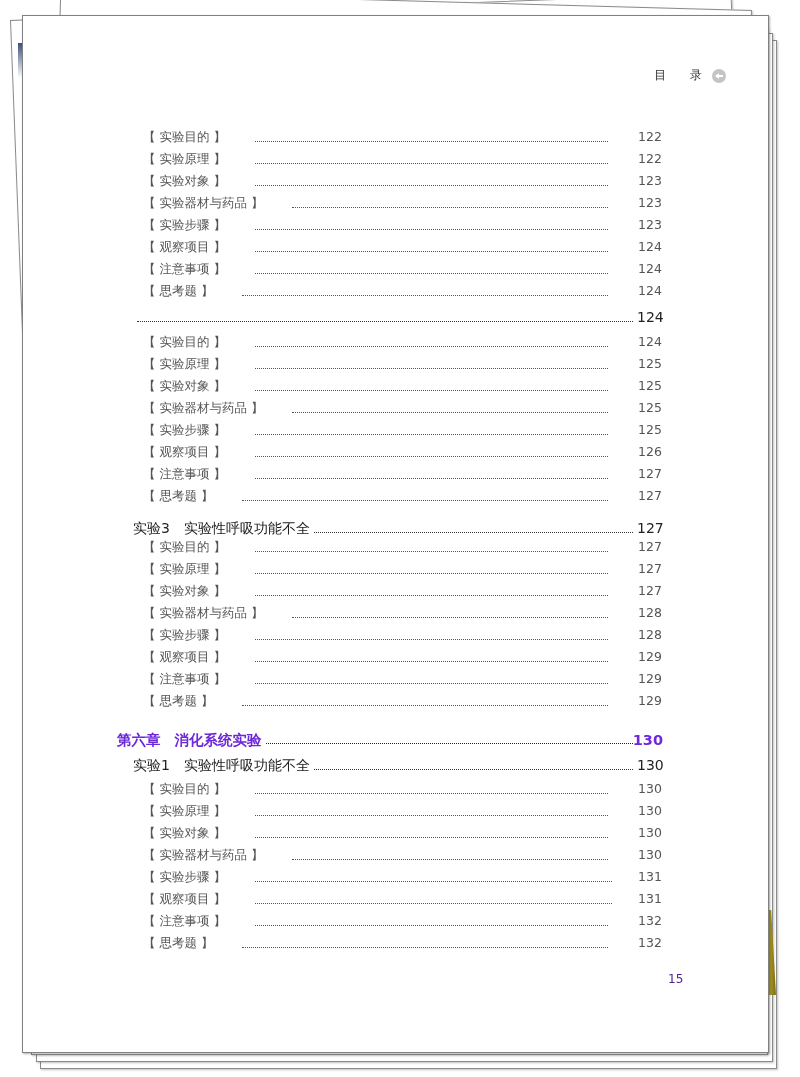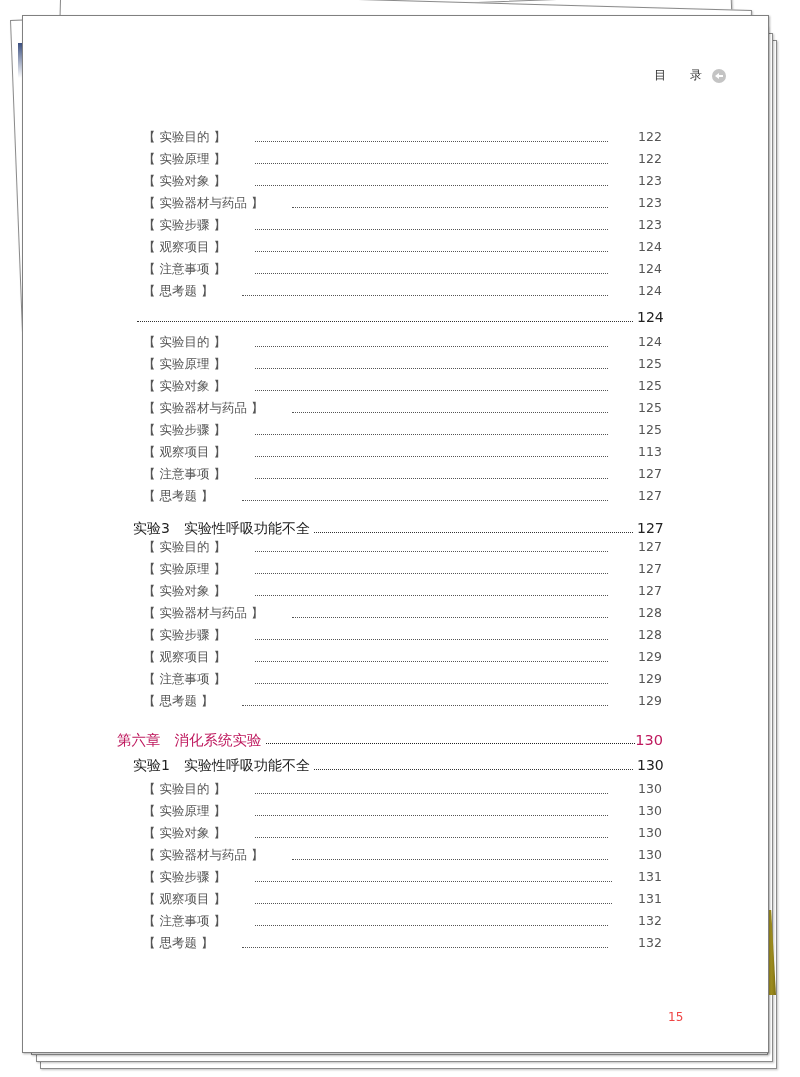--- a/index.html
+++ b/index.html
@@ -65,26 +65,26 @@
     flex: 1 1 auto; overflow: hidden; margin: 0 4px;
     border-bottom: 1.6px dotted #555; height: 0; align-self: center; transform: translateY(3px);
   }
   .row .pg { flex: 0 0 auto; text-align: center; }
   .sub { left: 143px; width: 520px; font-size: 12.5px; color: #555; gap: 25px; }
   .sub .pg { width: 26px; }
   .exp { left: 133px; width: 530px; font-size: 14px; color: #222; }
   .exp .label .num { margin-right: 14px; }
   .exp .pg { width: 26px; }
   .exp .leader { border-bottom-color: #333; }
-  .chap { left: 117px; width: 546px; font-size: 14.5px; color: #be185d; }
+  .chap { left: 117px; width: 546px; font-size: 14.5px; color: #6d28d9; font-weight: bold; }
   .chap .label .num { margin-right: 14px; }
   .chap .leader { margin-right: 0; border-bottom-color: #222; }
   .tight .leader { margin-right: 0; }
   .folio {
-    position: absolute; left: 668px; top: 972px; font-size: 12px; color: #ef4444; margin-top: 38px;
+    position: absolute; left: 668px; top: 972px; font-size: 12px; color: #4c1d95;
   }
 </style>
 </head>
 <body>
 
 <div class="sheet tilt-left"></div>
 <div class="sheet tilt-right"></div>
 <div class="sheet back1"></div>
 <div class="sheet back2"></div>
 <div class="sheet back3"></div>
@@ -167,21 +167,21 @@
       <span class="pg">125</span>
     </div>
   <div class="row sub" style="top:422px">
       <span class="label">【 实验步骤 】</span>
       <span class="leader"></span>
       <span class="pg">125</span>
     </div>
   <div class="row sub" style="top:444px">
       <span class="label">【 观察项目 】</span>
       <span class="leader"></span>
-      <span class="pg">113</span>
+      <span class="pg">126</span>
     </div>
   <div class="row sub" style="top:466px">
       <span class="label">【 注意事项 】</span>
       <span class="leader"></span>
       <span class="pg">127</span>
     </div>
   <div class="row sub" style="top:488px">
       <span class="label">【 思考题 】</span>
       <span class="leader"></span>
       <span class="pg">127</span>

